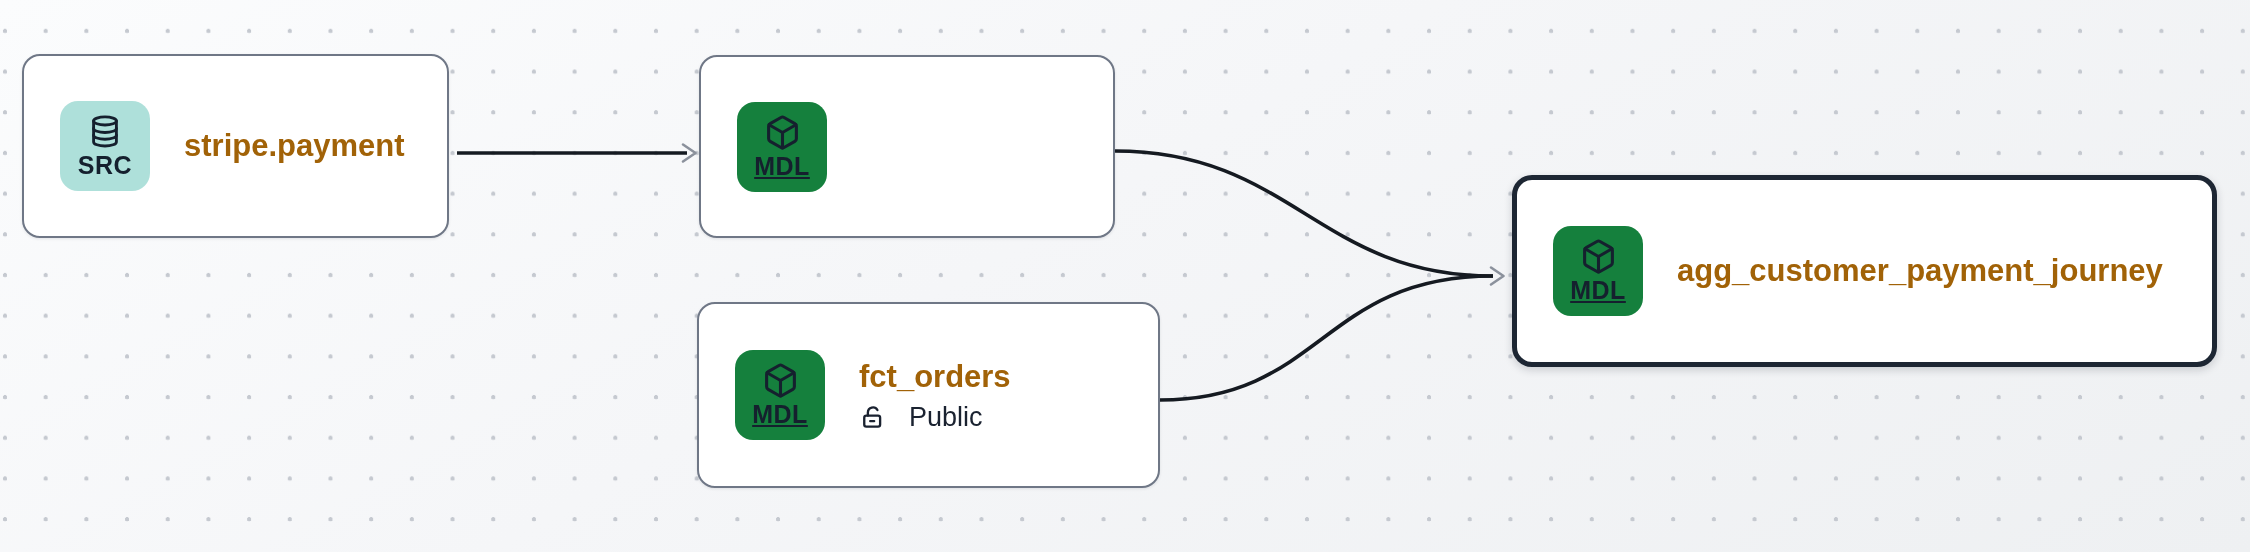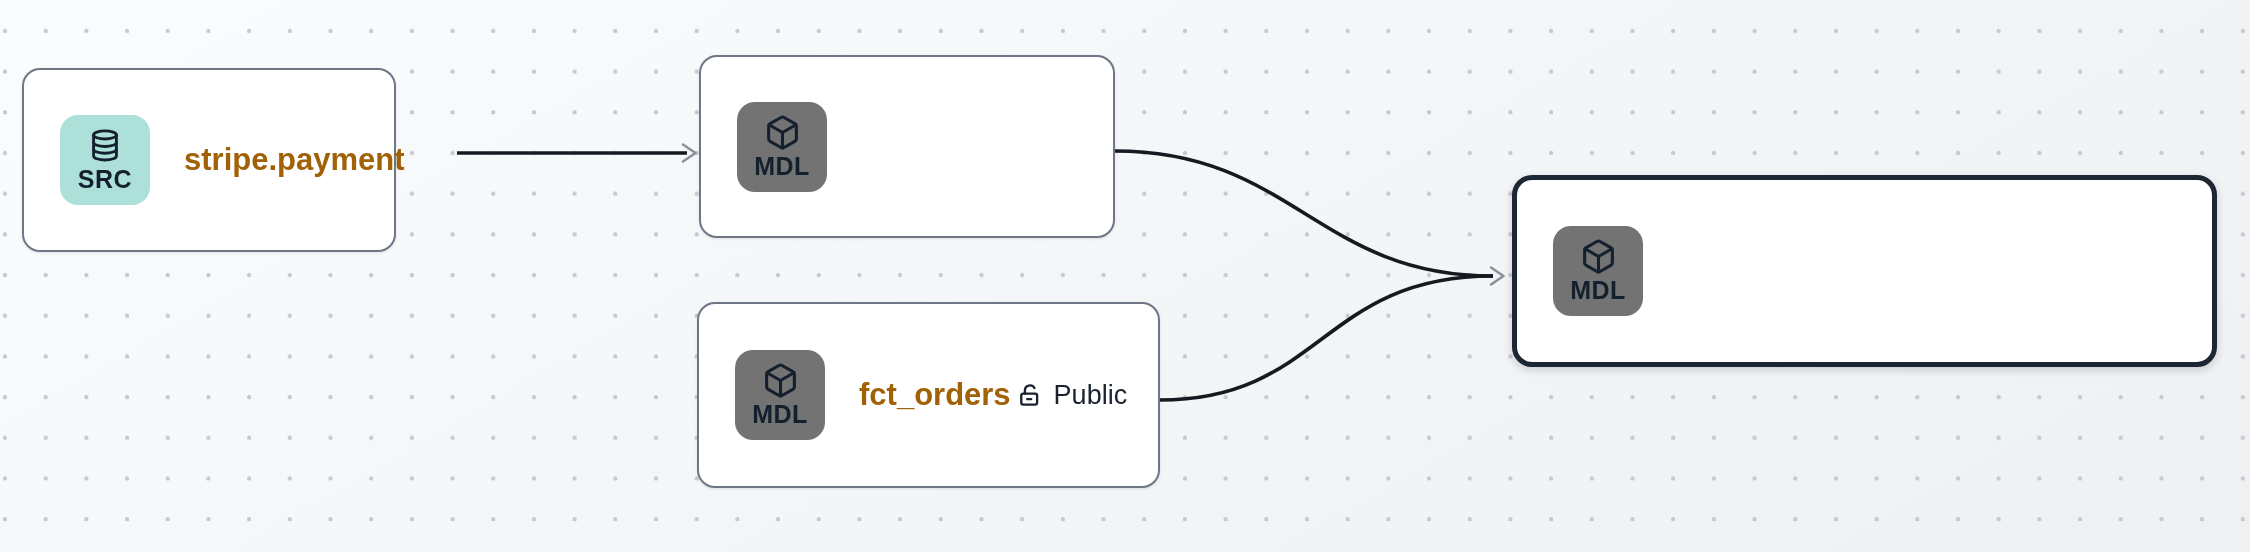--- a/index.html
+++ b/index.html
@@ -25,44 +25,44 @@
     border: 2.5px solid #6f7786; border-radius: 18px;
     display: flex; align-items: center;
     padding-left: 36px; gap: 34px;
     box-shadow: 0 1px 3px rgba(22,28,45,0.10);
     cursor: pointer;
   }
   .node.selected {
     border: 5px solid #1d2633; border-radius: 20px;
     box-shadow: 0 3px 9px rgba(22,28,45,0.18);
   }
-  .node-stripe  { left: 22px;   top: 68px;  width: 374px; height: 184px; }
+  .node-stripe  { left: 22px;   top: 54px;  width: 427px; height: 184px; }
   .node-stg     { left: 699px;  top: 55px;  width: 416px; height: 183px; }
   .node-fct     { left: 697px;  top: 302px; width: 463px; height: 186px; }
   .node-agg     { left: 1512px; top: 175px; width: 705px; height: 192px; }
 
   .badge {
     flex: 0 0 auto; width: 90px; height: 90px; border-radius: 18px;
     display: flex; flex-direction: column; align-items: center; justify-content: center;
     gap: 1px; color: #15202e;
   }
   .badge-src { background: #aee0da; }
-  .badge-mdl { background: #737373; }
+  .badge-mdl { background: #15803d; text-decoration: underline; }
   .badge svg { display: block; }
   .badge-label {
     font-size: 25px; font-weight: 600; letter-spacing: 0.5px;
     line-height: 28px; color: #15202e;
   }
 
   .node-label {
     font-size: 31px; font-weight: 600; color: #a16207;
     white-space: nowrap; line-height: 38px;
   }
-  .text-block { display: flex; flex-direction: row; gap: 5px; }
-  .meta-row { display: flex; align-items: center; gap: 10px; }
+  .text-block { display: flex; flex-direction: column; gap: 5px; }
+  .meta-row { display: flex; align-items: center; gap: 22px; }
   .meta-row svg { display: block; }
   .meta-label { font-size: 27px; font-weight: 500; color: #1a2230; line-height: 32px; }
 </style>
 </head>
 <body>
 
 <div class="canvas">
 
   <svg class="edge-layer" viewBox="0 0 2250 552" width="2250" height="552">
     <path class="edge" d="M457 153 H687"></path>
@@ -120,15 +120,16 @@
 
   <div class="node node-agg selected">
     <div class="badge badge-mdl">
       <svg width="37" height="37" viewBox="0 0 24 24" fill="none" stroke="#15202e" stroke-width="2" stroke-linecap="round" stroke-linejoin="round">
         <path d="M21 16V8a2 2 0 0 0-1-1.73l-7-4a2 2 0 0 0-2 0l-7 4A2 2 0 0 0 3 8v8a2 2 0 0 0 1 1.73l7 4a2 2 0 0 0 2 0l7-4A2 2 0 0 0 21 16z"></path>
         <polyline points="3.27 6.96 12 12.01 20.73 6.96"></polyline>
         <line x1="12" y1="22.08" x2="12" y2="12"></line>
       </svg>
       <span class="badge-label">MDL</span>
     </div>
+    <span class="node-label">agg_customer_payment_journey</span>
   </div>
 
 </div>
 
 </body></html>

